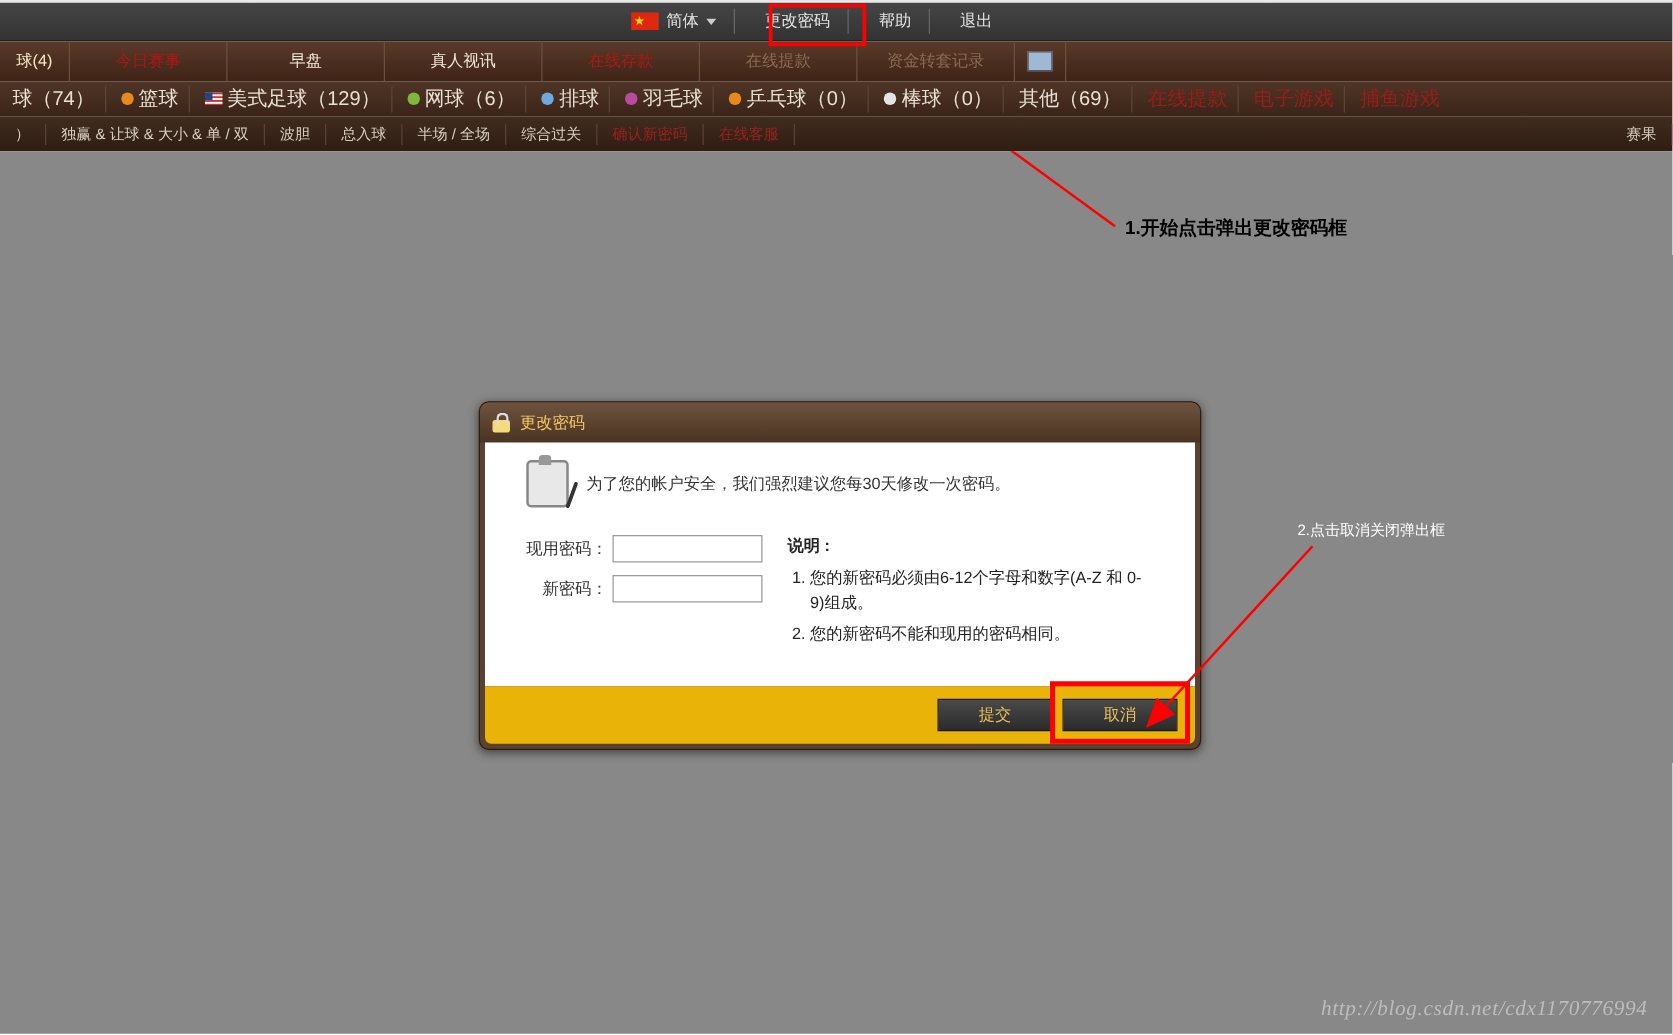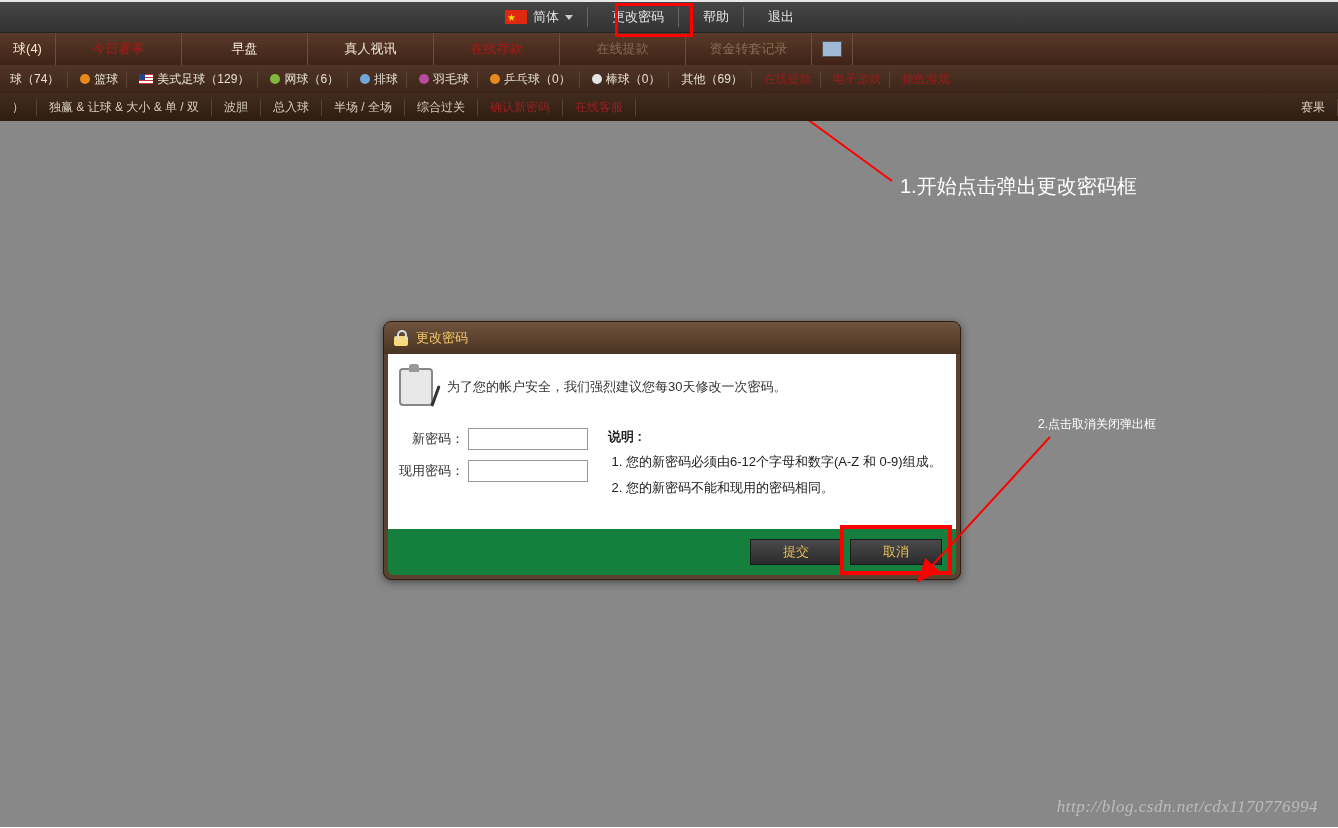--- a/index.html
+++ b/index.html
@@ -12,64 +12,64 @@
   .hl-red-top{border:3px solid #ff0000;position:absolute;top:3px;left:615px;width:72px;height:28px;pointer-events:none;z-index:50;}
   
   .mainnav{height:32px;background:linear-gradient(#5a3a2a,#3e2316);display:flex;align-items:stretch;}
   .mainnav .mi{flex:0 0 auto;width:125px;border-right:1px solid #6a5040;color:#f0e6d8;display:flex;align-items:center;justify-content:center;cursor:pointer;font-size:13px;}
   .mainnav .mi.first{width:55px;color:#f4e8c8;}
   .mainnav .mi.hot{color:#b01616;}
   .mainnav .mi.dim{color:#8a6b54;}
   .mainnav .mon{width:18px;height:14px;background:#9fb8d4;border:1px solid #555;display:inline-block;}
   
   .sportsbar{height:28px;background:linear-gradient(#4f3527,#3b2518);display:flex;align-items:center;gap:4px;padding-left:2px;color:#ddd;}
-  .sportsbar .si{display:flex;align-items:center;gap:4px;padding:0 8px;border-right:1px solid #5d4434;font-size:12px;color:#e8e0d4;}
+  .sportsbar .si{display:flex;align-items:center;gap:4px;padding:0 8px;border-right:1px solid #5d4434;font-size:16px;color:#e8e0d4;}
   .sportsbar .si .dot{width:10px;height:10px;border-radius:50%;}
   .sportsbar .si .dot.o{background:#e68a1e;}
   .sportsbar .si .dot.p{background:#b74b9e;}
   .sportsbar .si .dot.g{background:#7fb83d;}
   .sportsbar .si .dot.b{background:#6fa8dc;}
   .sportsbar .si .dot.w{background:#e4e4e4;}
   .sportsbar .si.red{color:#9c1c1c;}
   .usflag{width:14px;height:10px;background:linear-gradient(#c33 50%,#fff 50%);background-size:100% 3px;position:relative;}
   .usflag::before{content:"";position:absolute;width:6px;height:6px;background:#224488;top:0;left:0;}
   
   .filterbar{height:28px;background:linear-gradient(#412c1f,#2f1d12);display:flex;align-items:center;color:#d9cfc1;font-size:12px;}
   .filterbar .fi{padding:0 12px;border-right:1px solid #5a4232;}
   .filterbar .fi.red{color:#9c2020;}
   .filterbar .spacer{flex:1;}
   
   .content{position:relative;height:706px;background:#888888;}
   
   
-  .anno1{position:absolute;top:52px;left:900px;color:#ffffff;font-size:20px;z-index:40;}
+  .anno1{position:absolute;top:52px;left:900px;color:#000000;font-size:15px;z-index:40;font-weight:bold;}
   .anno2{position:absolute;top:295px;left:1038px;color:#ffffff;font-size:12px;z-index:40;}
   .arrow-svg{position:absolute;top:0;left:0;pointer-events:none;z-index:39;}
   
   
   .modal{position:absolute;left:383px;top:200px;width:576px;background:#5a4130;border:1px solid #2d1c0f;border-radius:8px;box-shadow:0 2px 8px rgba(0,0,0,.5);}
   .modal-hdr{height:32px;background:linear-gradient(#6e543e,#4a3322);border-radius:7px 7px 0 0;display:flex;align-items:center;gap:8px;padding:0 10px;color:#f3c766;font-size:13px;}
   .lock{width:14px;height:16px;position:relative;}
   .lock::before{content:"";position:absolute;bottom:0;width:14px;height:10px;background:#f5d97a;border-radius:2px;}
   .lock::after{content:"";position:absolute;top:0;left:3px;width:6px;height:8px;border:2px solid #ddd;border-bottom:none;border-radius:6px 6px 0 0;}
-  .modal-body{background:#fff;margin:0 4px;padding:14px 11px 26px;}
+  .modal-body{background:#fff;margin:0 4px;padding:14px 33px 26px;}
   .intro{display:flex;align-items:center;gap:14px;margin-bottom:22px;color:#333;font-size:13px;}
   .clip{width:30px;height:34px;background:#e8e8e8;border:2px solid #888;border-radius:4px;position:relative;}
   .clip::before{content:"";position:absolute;top:-6px;left:8px;width:10px;height:8px;background:#999;border-radius:3px 3px 0 0;}
   .clip::after{content:"";position:absolute;bottom:-3px;right:-6px;width:3px;height:22px;background:#333;transform:rotate(20deg);border-radius:2px;}
   .form-area{display:flex;gap:20px;}
   .fields{flex:0 0 auto;}
   .frow{display:flex;align-items:center;justify-content:flex-end;margin-bottom:10px;gap:4px;}
   .frow label{color:#333;font-size:13px;}
   .frow input{width:112px;height:18px;border:1px solid #999;padding:1px 3px;}
   .desc{color:#222;font-size:13px;}
   .desc .t{font-weight:bold;margin-bottom:6px;}
   .desc ol{margin:0;padding-left:18px;}
   .desc li{margin-bottom:6px;line-height:1.5;}
-  .modal-ftr{background:#15803d;margin:0 4px 4px;border-radius:0 0 5px 5px;height:46px;display:flex;align-items:center;justify-content:flex-end;gap:8px;padding-right:14px;}
+  .modal-ftr{background:#eab308;margin:0 4px 4px;border-radius:0 0 5px 5px;height:46px;display:flex;align-items:center;justify-content:flex-end;gap:8px;padding-right:14px;}
   .btn{width:90px;height:24px;background:linear-gradient(#4a4a4a,#2b2b2b);border:1px solid #1a1a1a;color:#eac05a;font-size:13px;cursor:pointer;display:flex;align-items:center;justify-content:center;}
   .hl-red-btn{border:4px solid #ff0000;position:absolute;bottom:4px;right:8px;width:104px;height:42px;pointer-events:none;}
   
   .watermark{position:absolute;bottom:10px;right:20px;color:#bcbcbc;font-family:Georgia,serif;font-style:italic;font-size:17px;letter-spacing:.5px;}
 </style>
 </head>
 <body>
 
 <div class="topbar">
   <div class="item">
@@ -166,25 +166,25 @@
       <span>更改密码</span>
     </div>
     <div class="modal-body">
       <div class="intro">
         <span class="clip"></span>
         <span>为了您的帐户安全，我们强烈建议您每30天修改一次密码。</span>
       </div>
       <div class="form-area">
         <div class="fields">
           <div class="frow">
-            <label>新密码：</label>
+            <label>现用密码：</label>
             <input type="password" style="">
           </div>
           <div class="frow">
-            <label>现用密码：</label>
+            <label>新密码：</label>
             <input type="password" style="">
           </div>
         </div>
         <div class="desc">
           <div class="t">说明 :</div>
           <ol>
             <li>您的新密码必须由6-12个字母和数字(A-Z 和 0-9)组成。</li>
             <li>您的新密码不能和现用的密码相同。</li>
           </ol>
         </div>

